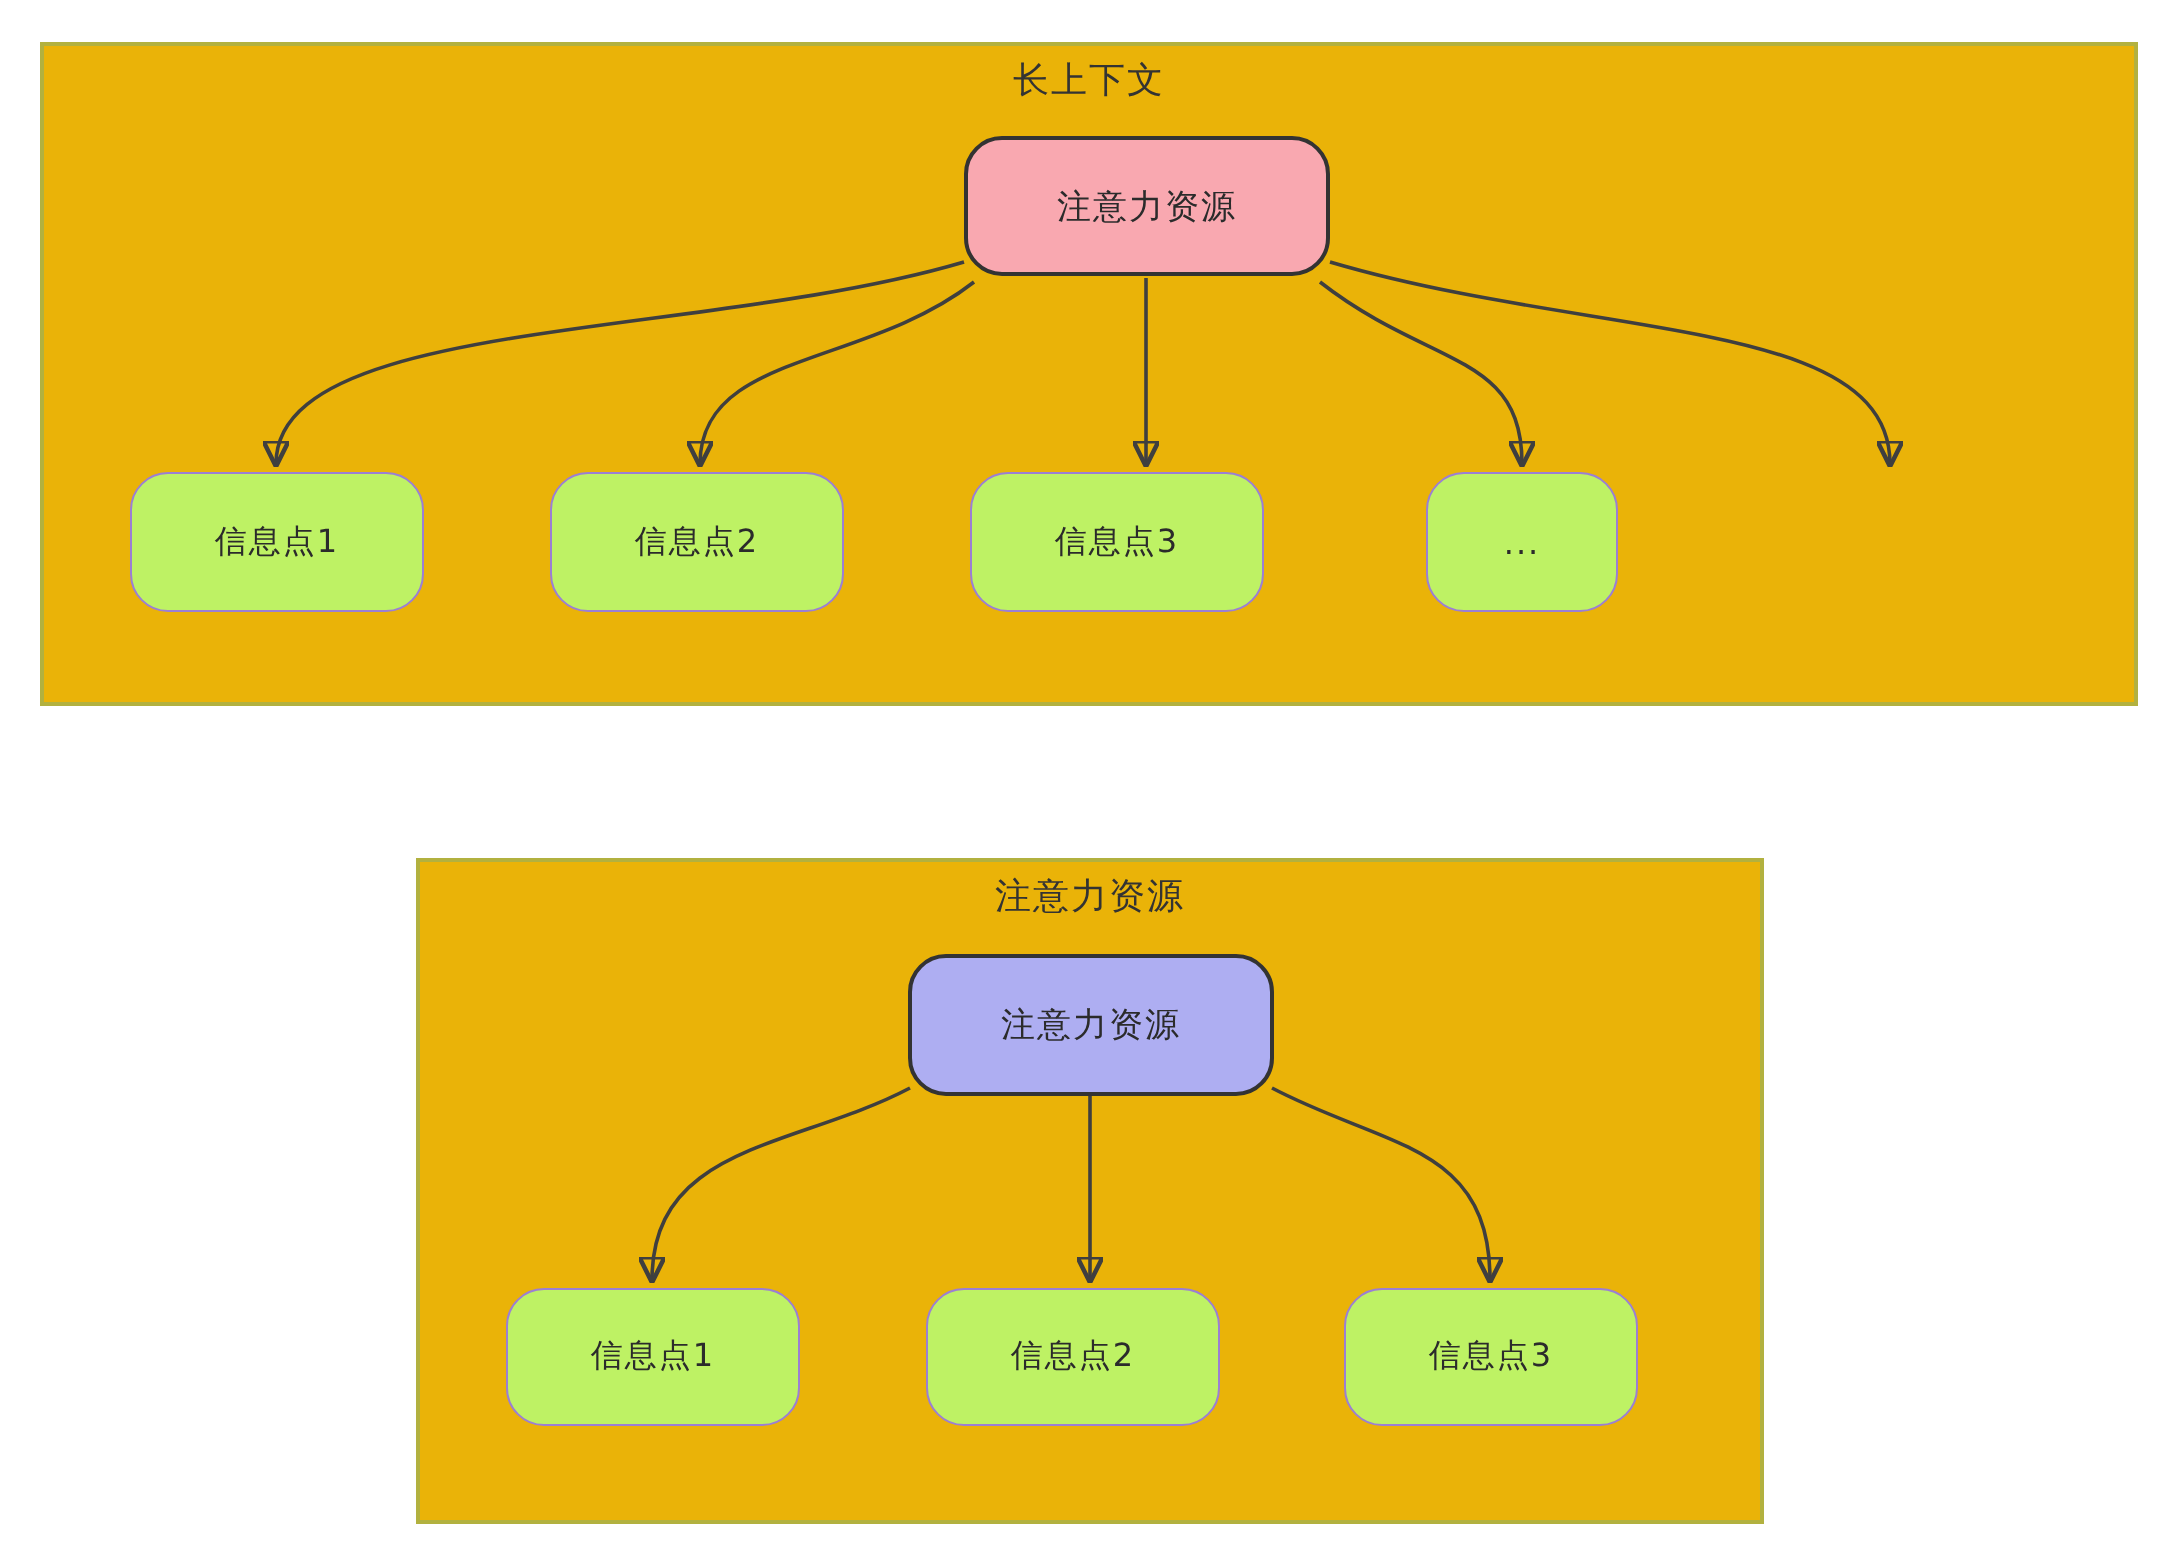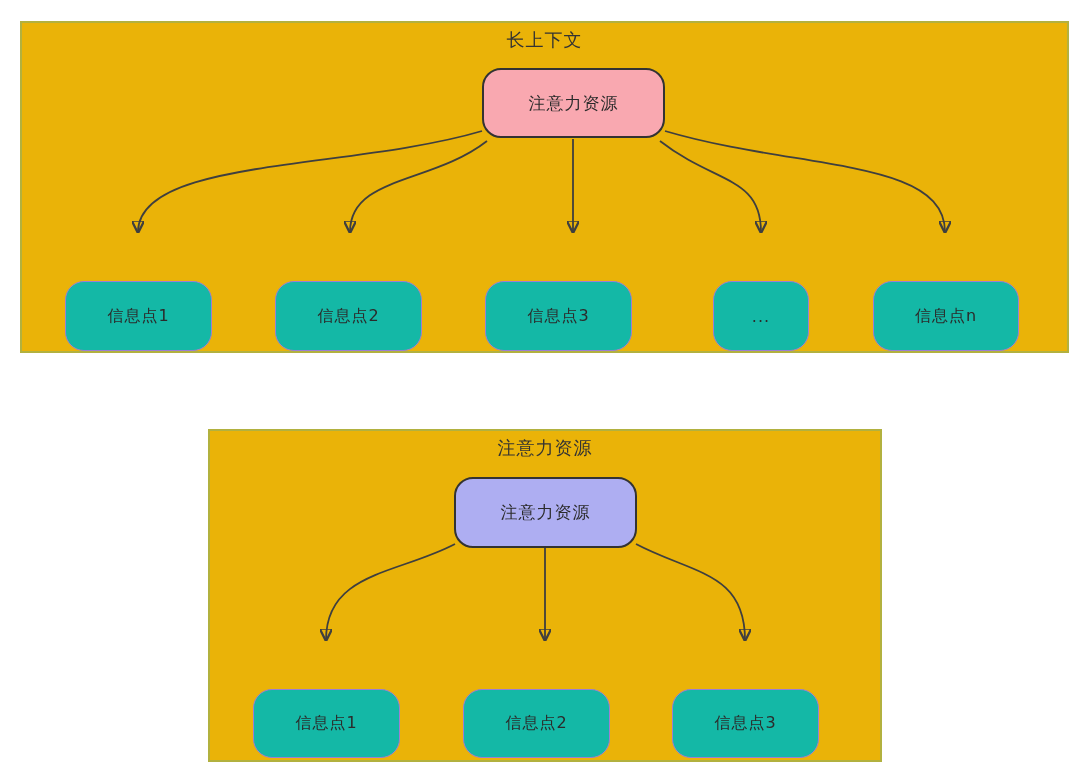--- a/index.html
+++ b/index.html
@@ -31,23 +31,22 @@
     letter-spacing:1px;
     border-radius:19px;
   }
   .source-node{
     border:2.5px solid #333333;
     font-size:17px;
   }
   .source-long{background:#f9a8b0;}
   .source-short{background:#aeaef2;}
   .target-node{
-    background:#14b8a6;
+    background:#bef264;
     border:1.5px solid #9b7fd4;
-    margin-top:45px;
   }
 
   .edges-layer{
     position:absolute;left:0;top:0;width:1080px;height:774px;
     z-index:5;pointer-events:none;
   }
   .edges-layer path{fill:none;stroke:#3f3f3f;stroke-width:1.8px;}
 </style>
 </head>
 <body>
@@ -83,21 +82,20 @@
       <path d="M 636 544 C 693 574, 745 572, 745 640" marker-end="url(#arrowhead)"></path>
     </g>
   </svg>
 
   <div class="node source-node source-long" style="left:482px;top:68px;width:183px;height:70px;">注意力资源</div>
 
   <div class="node target-node" style="left:65px;top:236px;width:147px;height:70px;">信息点1</div>
   <div class="node target-node" style="left:275px;top:236px;width:147px;height:70px;">信息点2</div>
   <div class="node target-node" style="left:485px;top:236px;width:147px;height:70px;">信息点3</div>
   <div class="node target-node" style="left:713px;top:236px;width:96px;height:70px;">...</div>
-  <div class="node target-node" style="left:873px;top:236px;width:146px;height:70px;">信息点n</div>
 
   <div class="node source-node source-short" style="left:454px;top:477px;width:183px;height:71px;">注意力资源</div>
 
   <div class="node target-node" style="left:253px;top:644px;width:147px;height:69px;">信息点1</div>
   <div class="node target-node" style="left:463px;top:644px;width:147px;height:69px;">信息点2</div>
   <div class="node target-node" style="left:672px;top:644px;width:147px;height:69px;">信息点3</div>
 
 </div>
 
 </body></html>

